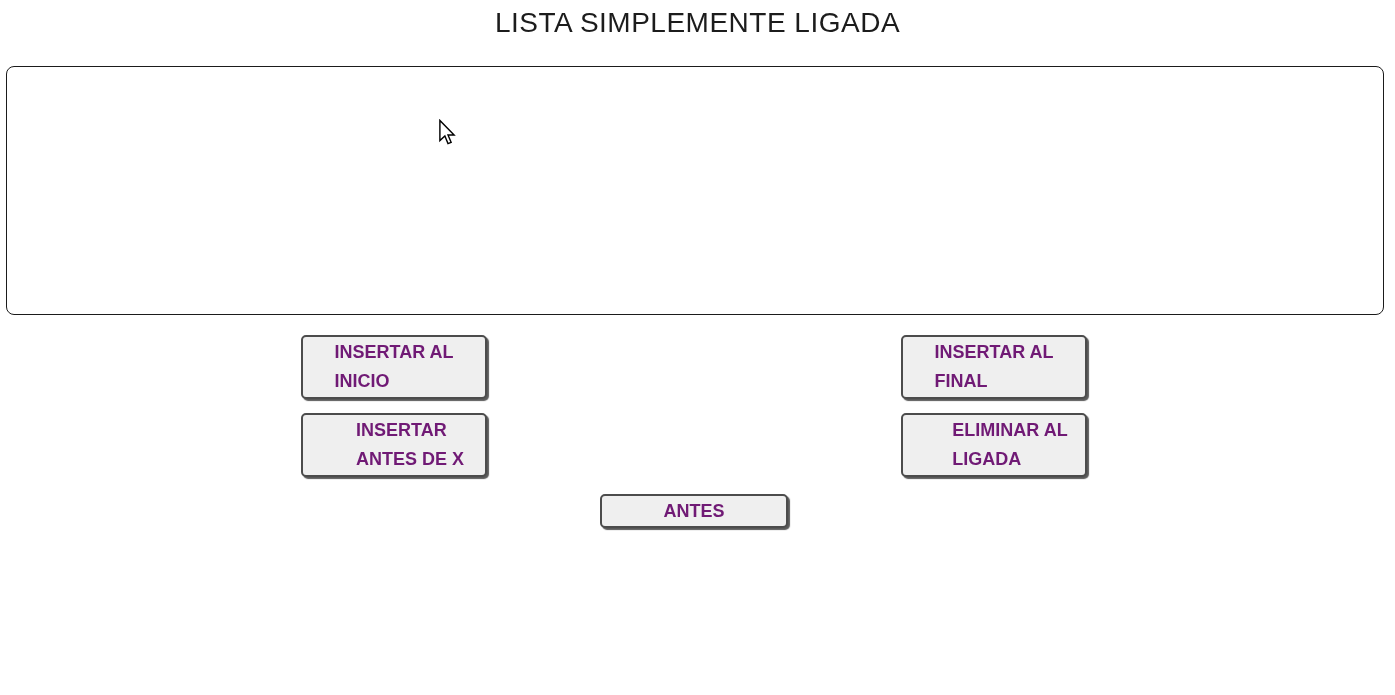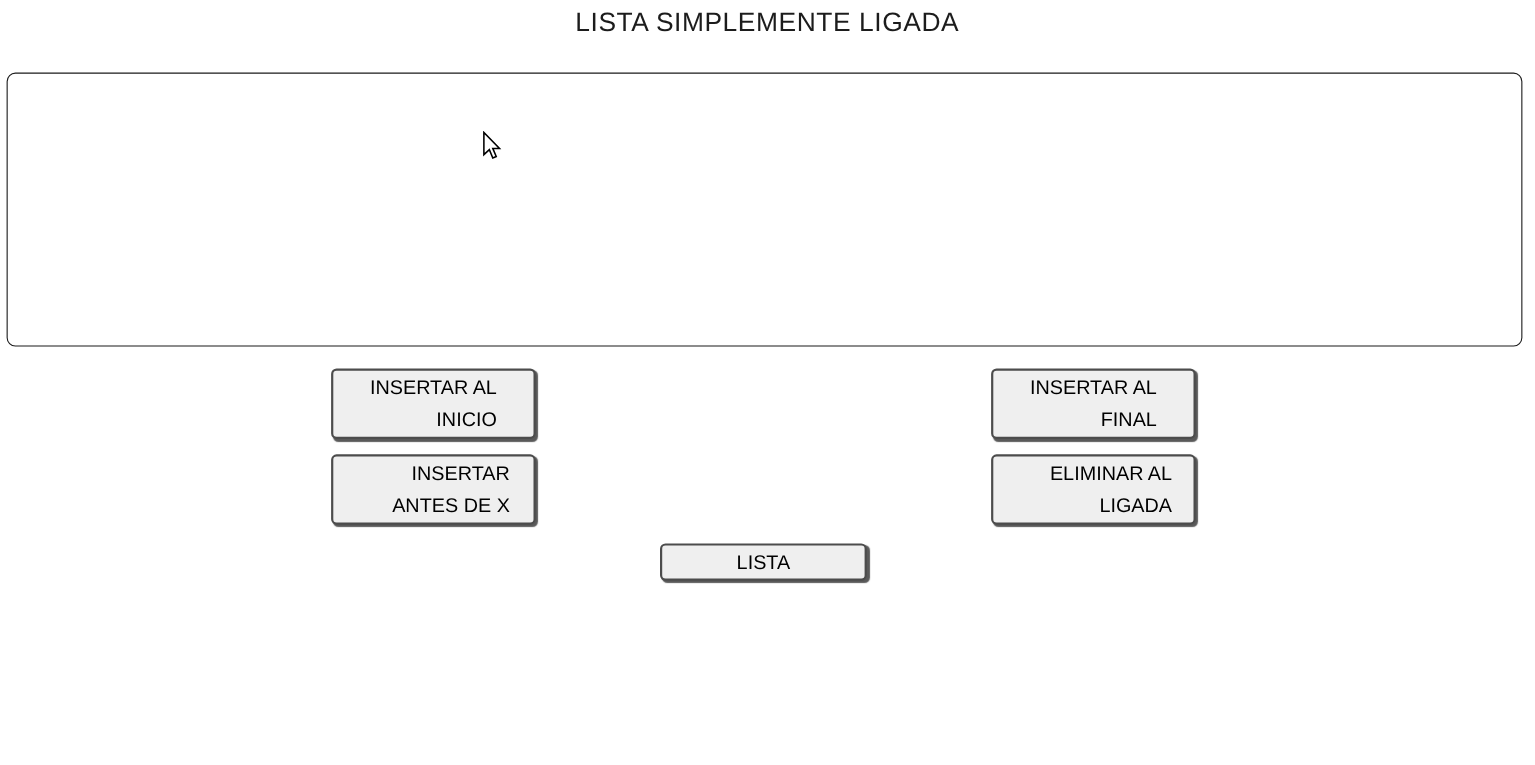--- a/index.html
+++ b/index.html
@@ -8,21 +8,21 @@
     background:#ffffff;
     font-family:"Liberation Sans", sans-serif;
     position:relative;
     overflow:hidden;
   }
   .title{
     position:absolute;
     top:7px;left:0;width:100%;
     margin:0;
     text-align:center;
-    font-size:24px;
+    font-size:28px;
     font-weight:400;
     letter-spacing:0.5px;
     color:#1c1c1c;
   }
   .canvas{
     position:absolute;
     left:6px;top:66px;
     width:1376px;height:247px;
     border:1px solid #1b1b1b;
     border-radius:8px;
@@ -34,28 +34,29 @@
   }
   .btn{
     position:absolute;
     box-sizing:border-box;
     background:#efefef;
     border:2px solid #4c4c4c;
     border-radius:5px;
     box-shadow:2px 2px 1px rgba(0,0,0,0.65);
     font-family:"Liberation Sans", sans-serif;
     font-size:18px;
-    color:#000000;
-    text-align:right;
+    color:#701a75;
+    text-align:left;
     white-space:pre-line;
     line-height:29px;
     padding:0;
     display:flex;
     align-items:center;
     justify-content:center;
+    font-weight:bold;
   }
   .btn-big{width:186px;height:64px;}
   .col-left{left:301px;}
   .col-right{left:901px;}
   .row-1{top:335px;}
   .row-2{top:413px;padding-left:32px;}
   .btn-menu{
     left:600px;top:494px;
     width:188px;height:34px;
     line-height:30px;
@@ -79,15 +80,15 @@
 
   <button class="btn btn-big col-right row-1">INSERTAR AL
 FINAL</button>
 
   <button class="btn btn-big col-left row-2">INSERTAR
 ANTES DE X</button>
 
   <button class="btn btn-big col-right row-2">ELIMINAR AL
 LIGADA</button>
 
-  <button class="btn btn-menu">LISTA</button>
+  <button class="btn btn-menu">ANTES</button>
 
 </div>
 
 </body></html>

